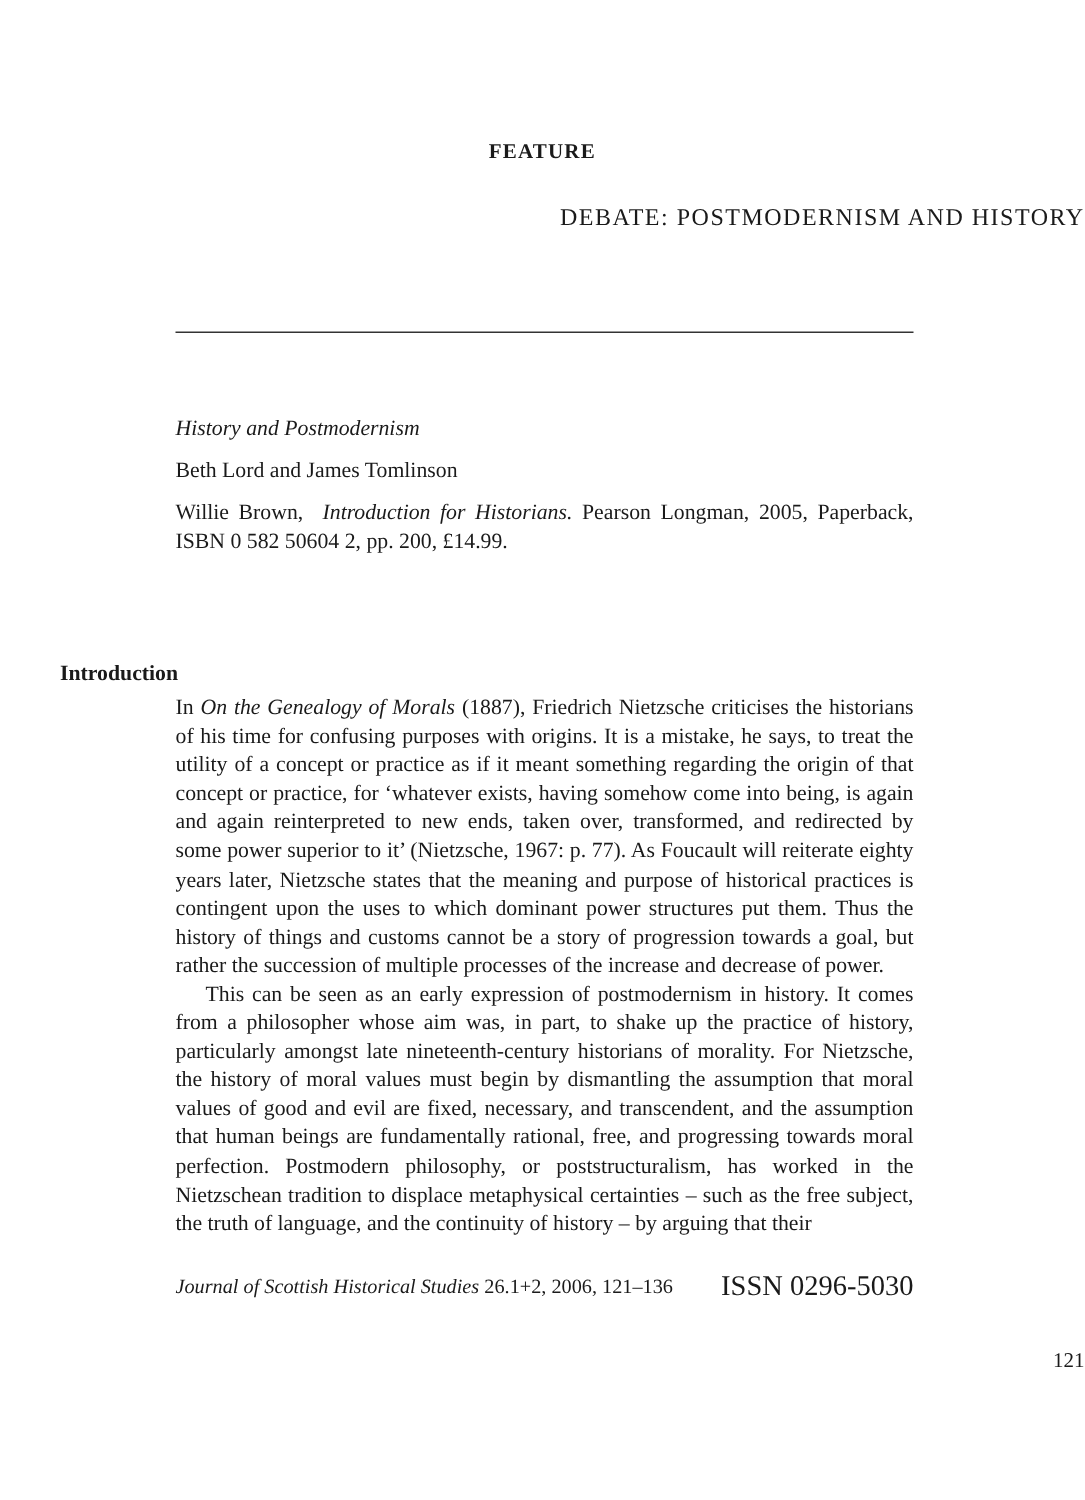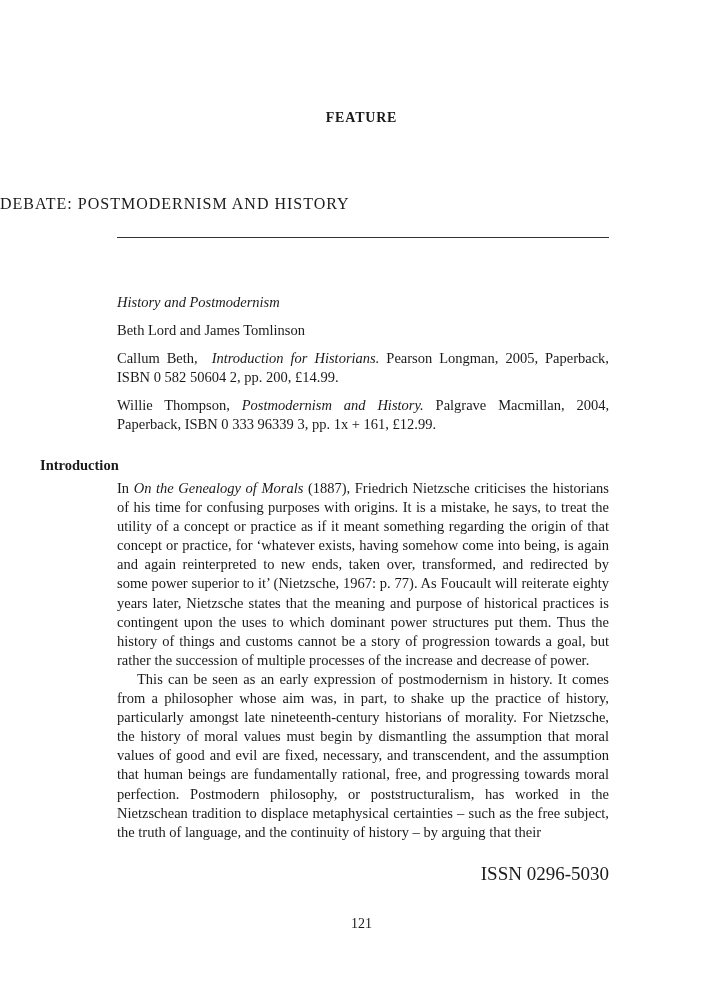--- a/index.html
+++ b/index.html
@@ -1,29 +1,29 @@
 <!DOCTYPE html>
 <html><head>
 <meta charset="utf-8">
 <style>
   html, body { margin: 0; padding: 0; background: #ffffff; }
   body {
     width: 723px; height: 1000px; position: relative; overflow: hidden;
     font-family: "Liberation Serif", "DejaVu Serif", serif;
     color: #1a1a1a;
   }
-  .page { position: absolute; left: 0; top: 16px; width: 723px; height: 863px; }
+  .page { position: absolute; left: 0; top: 0; width: 723px; height: 863px; }
   .col { position: absolute; left: 117px; width: 492px; }
   .feature {
     position: absolute; left: 0; width: 723px; top: 94px;
     text-align: center; font-weight: bold; font-size: 14px; letter-spacing: 0.8px;
   }
   .debate {
     position: absolute; left: 0; width: 723px; top: 137px;
-    text-align: left; font-size: 16px; letter-spacing: 1.0px; margin-top: 42px;
+    text-align: right; font-size: 16px; letter-spacing: 1.0px;
   }
   .review {
     position: absolute; left: 0; width: 723px; top: 185px;
     text-align: center; font-size: 16px; letter-spacing: 1.0px;
   }
   .rule {
     position: absolute; left: 117px; width: 492px; top: 221px; height: 0;
     border-top: 1.5px solid #333;
   }
   .meta { font-size: 14.5px; line-height: 19px; }
@@ -43,53 +43,49 @@
   .body-text p + p { text-indent: 20px; }
   .footer-left {
     position: absolute; left: 117px; top: 849px; font-size: 13.5px; line-height: 18px;
   }
   .footer-left .j { font-style: italic; }
   .footer-right {
     position: absolute; right: 114px; top: 849px; font-size: 19px; line-height: 18px;
   }
   .page-num {
     position: absolute; left: 0; width: 723px; top: 900px;
-    text-align: center; font-size: 14px;
+    text-align: right; font-size: 14px;
   }
   i, .it { font-style: italic; }
 </style>
 </head>
 <body>
 
 <div class="page">
 
   <div class="feature">FEATURE</div>
   <div class="debate">DEBATE: POSTMODERNISM AND HISTORY</div>
   <div class="rule"></div>
 
   <div class="col meta essay-title">History and Postmodernism</div>
   <div class="col meta authors">Beth Lord and James Tomlinson</div>
 
   <div class="col meta book1">
-    <span>Callum Beth,</span>&nbsp;
+    <span>Willie Brown,</span>&nbsp;
     <span class="it">Introduction for Historians.</span>
     <span>Pearson Longman, 2005, Paperback, ISBN 0 582 50604 2, pp. 200, £14.99.</span>
   </div>
 
-  <div class="col meta book2">
-    <span>Willie Thompson,</span>
-    <span class="it">Postmodernism and History.</span>
-    <span>Palgrave Macmillan, 2004, Paperback, ISBN 0 333 96339 3, pp. 1x + 161, £12.99.</span>
-  </div>
 
   <div class="intro-head">Introduction</div>
 
   <div class="col body-text">
     <p><span>In</span> <i>On the Genealogy of Morals</i> <span>(1887), Friedrich Nietzsche criticises the historians of his time for confusing purposes with origins. It is a mistake, he says, to treat the utility of a concept or practice as if it meant something regarding the origin of that concept or practice, for ‘whatever exists, having somehow come into being, is again and again reinterpreted to new ends, taken over, transformed, and redirected by some power superior to it’ (Nietzsche, 1967: p. 77). As Foucault will reiterate eighty years later, Nietzsche states that the meaning and purpose of historical practices is contingent upon the uses to which dominant power structures put them. Thus the history of things and customs cannot be a story of progression towards a goal, but rather the succession of multiple processes of the increase and decrease of power.</span></p>
     <p>This can be seen as an early expression of postmodernism in history. It comes from a philosopher whose aim was, in part, to shake up the practice of history, particularly amongst late nineteenth-century historians of morality. For Nietzsche, the history of moral values must begin by dismantling the assumption that moral values of good and evil are fixed, necessary, and transcendent, and the assumption that human beings are fundamentally rational, free, and progressing towards moral perfection. Postmodern philosophy, or poststructuralism, has worked in the Nietzschean tradition to displace metaphysical certainties – such as the free subject, the truth of language, and the continuity of history – by arguing that their</p>
   </div>
 
   <div class="footer-left">
+    <div><span class="j">Journal of Scottish Historical Studies</span> <span>26.1+2, 2006, 121–136</span></div>
   </div>
   <div class="footer-right">ISSN 0296-5030</div>
 
   <div class="page-num">121</div>
 </div>
 
 </body></html>

